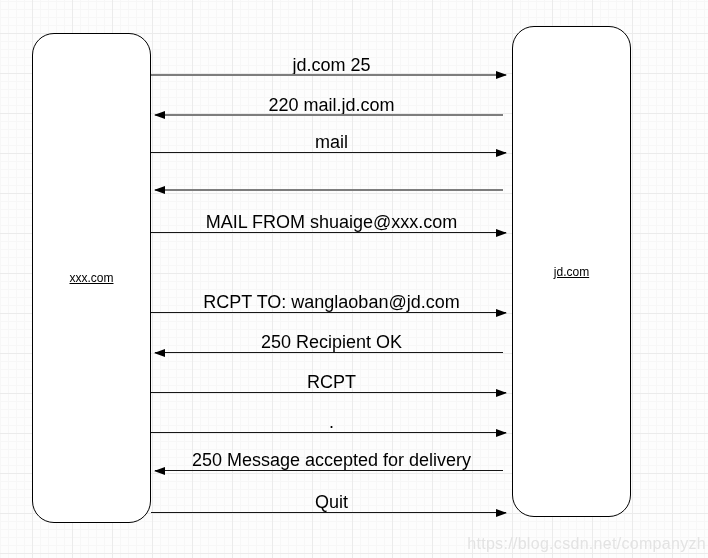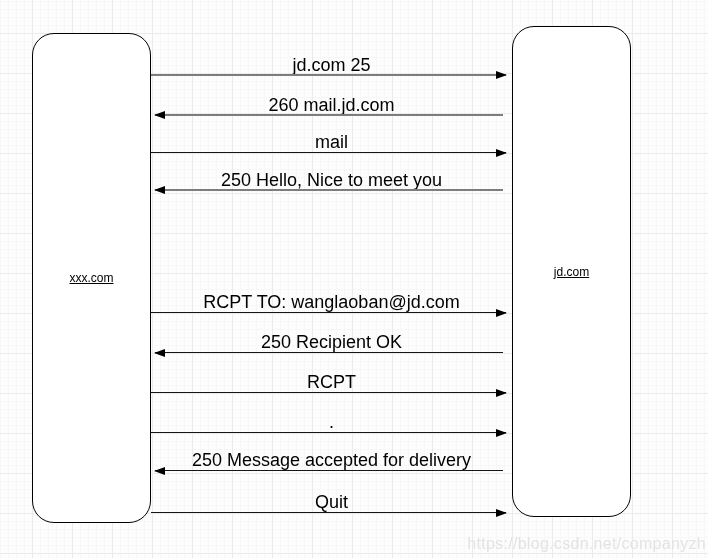--- a/index.html
+++ b/index.html
@@ -104,33 +104,38 @@
   </div>
 
   <div class="messages" id="messages">
       <div class="msg-row ltr" style="top: 48px;">
     <div class="msg-label">jd.com 25</div>
     <div class="msg-line">
       <i class="arrowhead"></i>
     </div>
   </div>
       <div class="msg-row rtl" style="top: 88px;">
-    <div class="msg-label">260 mail.jd.com</div>
+    <div class="msg-label">220 mail.jd.com</div>
     <div class="msg-line">
       <i class="arrowhead"></i>
     </div>
   </div>
       <div class="msg-row ltr" style="top: 125px;">
     <div class="msg-label">mail</div>
     <div class="msg-line">
       <i class="arrowhead"></i>
     </div>
   </div>
       <div class="msg-row rtl" style="top: 163px;">
-    <div class="msg-label">250 Hello, Nice to meet you</div>
+    <div class="msg-line">
+      <i class="arrowhead"></i>
+    </div>
+  </div>
+      <div class="msg-row ltr" style="top: 205px;">
+    <div class="msg-label">MAIL FROM shuaige@xxx.com</div>
     <div class="msg-line">
       <i class="arrowhead"></i>
     </div>
   </div>
       <div class="msg-row ltr" style="top: 285px;">
     <div class="msg-label">RCPT TO: wanglaoban@jd.com</div>
     <div class="msg-line">
       <i class="arrowhead"></i>
     </div>
   </div>

